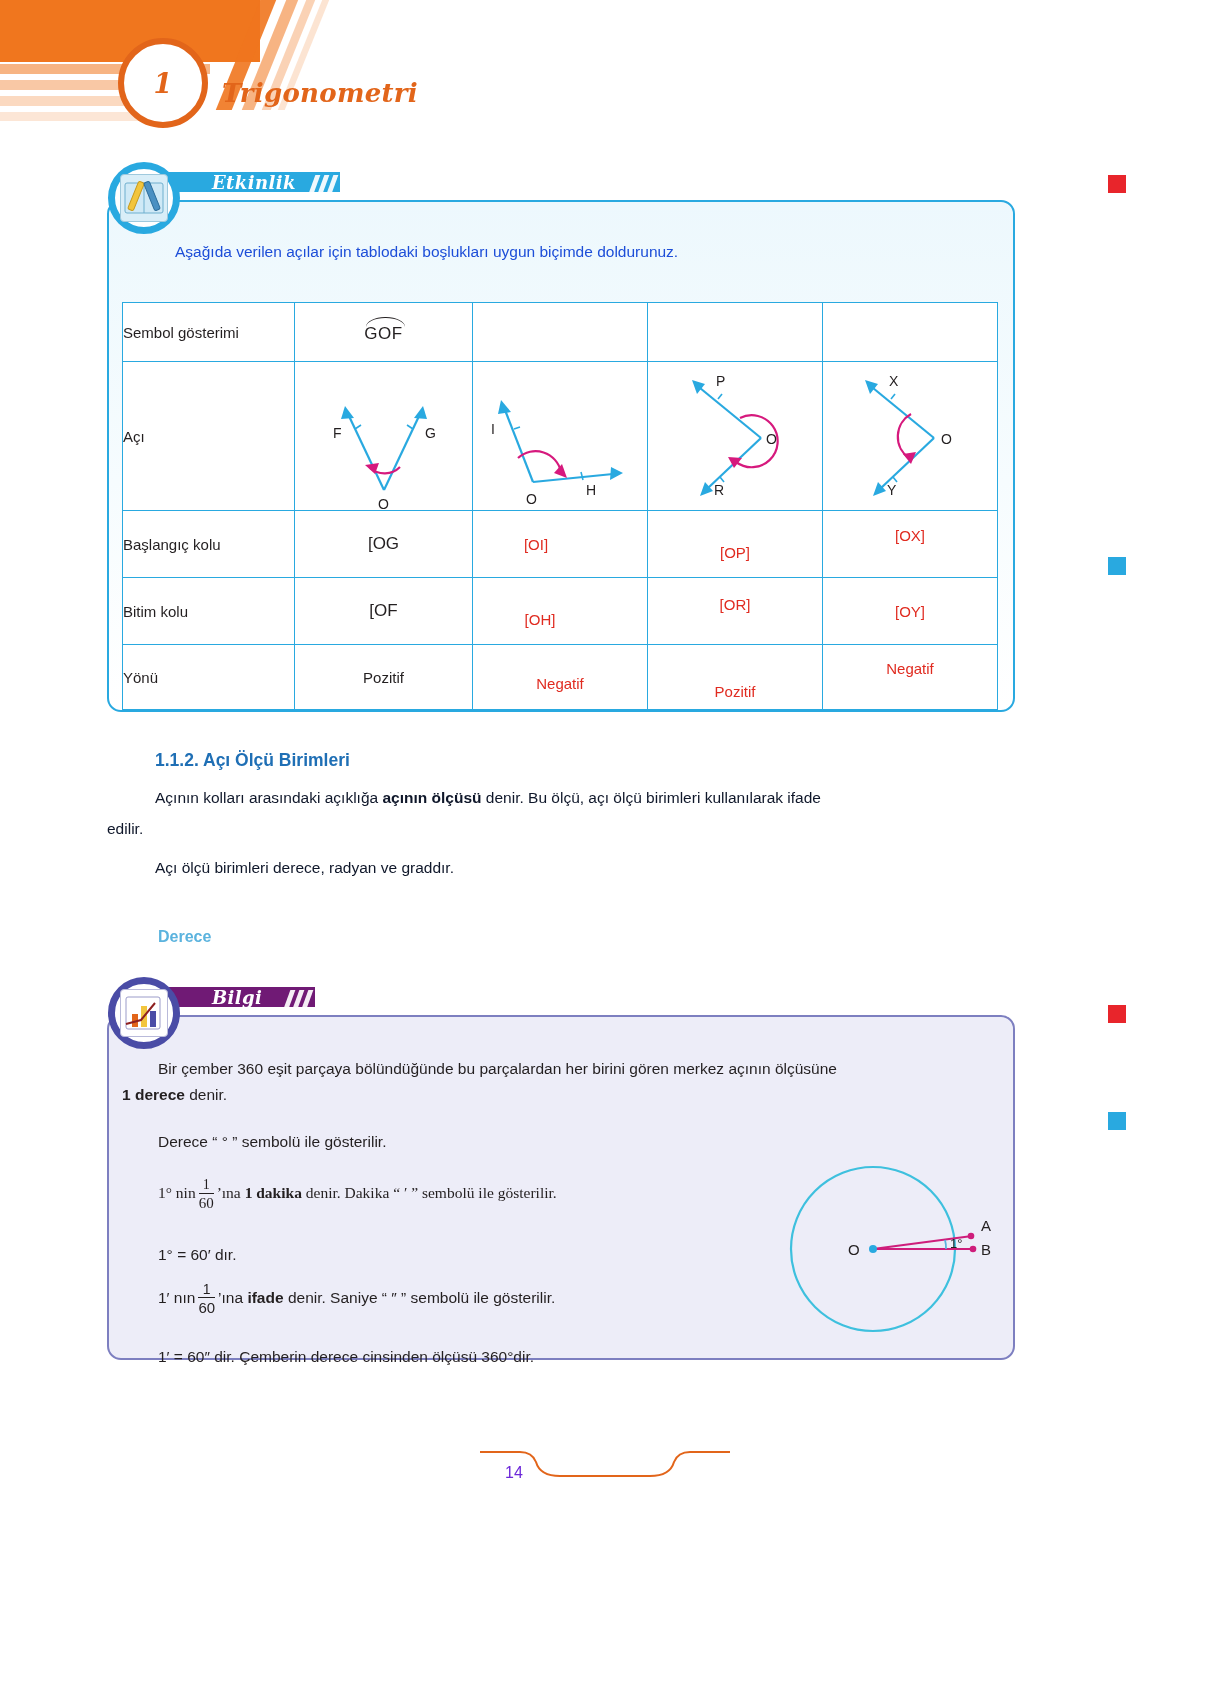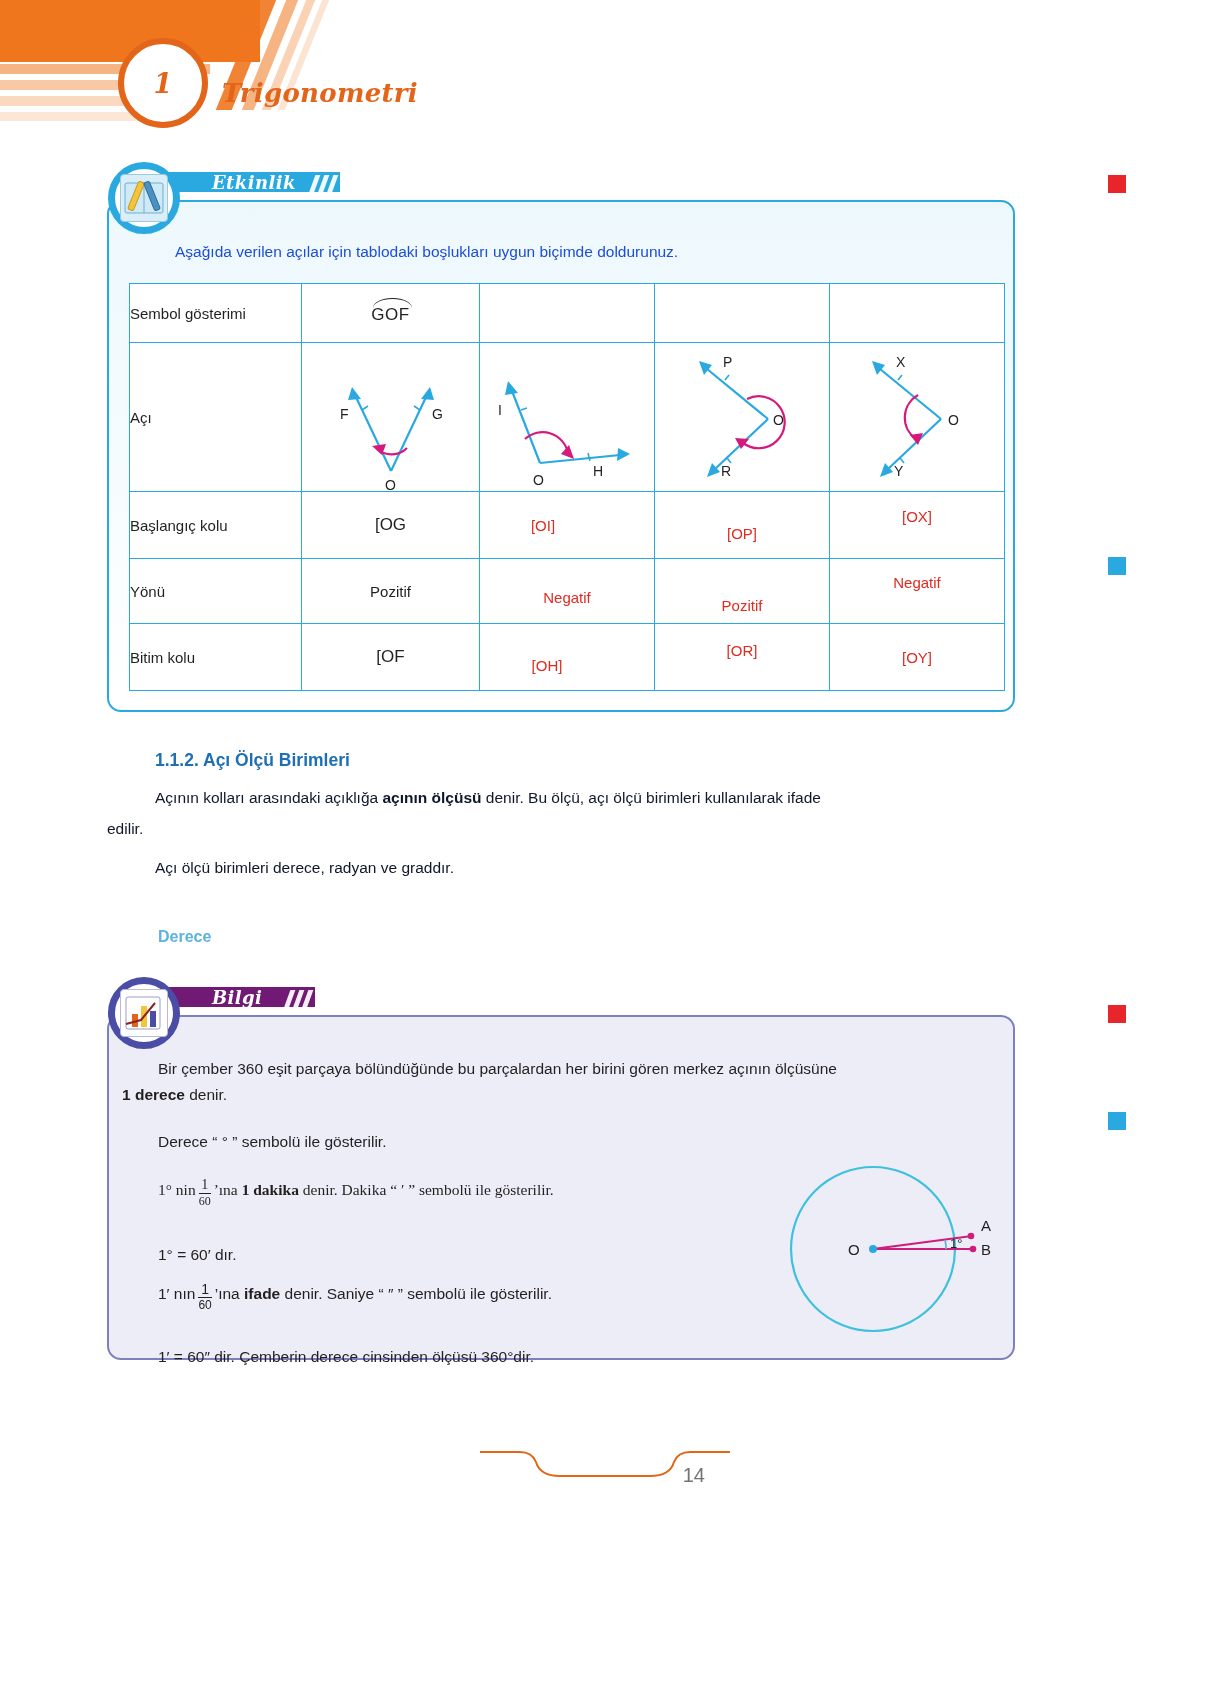--- a/index.html
+++ b/index.html
@@ -62,22 +62,22 @@
   .icon-book{background:#D9EEF8;border:1px solid #9fc9dd;}
   .icon-chart{background:#ffffff;border:1px solid #b9bada;}
 
   .etk-intro{
     position:absolute;left:175px;top:243px;width:820px;
     font-size:15.5px;color:#1d4ed8;
   }
 
   
   table.angle-table{
-    position:absolute;left:122px;top:283px;width:875px;
-    border-collapse:collapse;table-layout:fixed;margin-left:7px;
+    position:absolute;left:122px;top:302px;width:875px;
+    border-collapse:collapse;table-layout:fixed;
   }
   table.angle-table td{
     border:1.6px solid #29A9E0;
     vertical-align:middle;
     background:#ffffff;
     font-size:15px;
     padding:0;
   }
   td.rowhead{
     background:#BFE6F7;
@@ -118,21 +118,21 @@
   }
   .badge-bilgi .badge-text{
     font-family:"DejaVu Serif", serif;font-style:italic;font-weight:bold;
     font-size:18px;color:#ffffff;letter-spacing:0.4px;
   }
   .bilgi-line{position:absolute;font-size:15.5px;color:#231f20;line-height:1.5;}
   .frac{
     display:inline-block;vertical-align:-10px;text-align:center;margin:0 3px;
   }
   .frac .num{display:block;font-size:14px;line-height:1.05;}
-  .frac .den{display:block;font-size:12px;line-height:1.15;border-top:1.3px solid #231f20;padding-top:1px;}
+  .frac .den{display:block;font-size:15px;line-height:1.15;border-top:1.3px solid #231f20;padding-top:1px;}
 
   
   .tab{position:absolute;width:18px;height:18px;}
 </style>
 </head>
 <body>
 
 <div class="header">
   <div class="hdr-orange"></div>
   <div class="hdr-stripe" style="left:0;top:64px;width:210px;height:10px;opacity:.55;"></div>
@@ -279,33 +279,33 @@
 
   <tr>
     <td class="rowhead">Başlangıç kolu</td>
     <td class="cell-center" style="height:66px;font-size:17px;">[OG</td>
     <td class="cell-center ans-red" style="padding-right:48px;">[OI]</td>
     <td class="cell-center ans-red" style="padding-top:16px;">[OP]</td>
     <td class="cell-center ans-red" style="padding-bottom:18px;">[OX]</td>
   </tr>
 
   <tr>
+    <td class="rowhead">Bitim kolu</td>
+    <td class="cell-center" style="height:66px;font-size:17px;">[OF</td>
+    <td class="cell-center ans-red" style="padding-top:16px;padding-right:40px;">[OH]</td>
+    <td class="cell-center ans-red" style="padding-bottom:14px;">[OR]</td>
+    <td class="cell-center ans-red">[OY]</td>
+  </tr>
+
+  <tr>
     <td class="rowhead">Yönü</td>
     <td class="cell-center" style="height:64px;">Pozitif</td>
     <td class="cell-center ans-red" style="padding-top:12px;">Negatif</td>
     <td class="cell-center ans-red" style="padding-top:28px;">Pozitif</td>
     <td class="cell-center ans-red" style="padding-bottom:18px;">Negatif</td>
-  </tr>
-
-  <tr>
-    <td class="rowhead">Bitim kolu</td>
-    <td class="cell-center" style="height:66px;font-size:17px;">[OF</td>
-    <td class="cell-center ans-red" style="padding-top:16px;padding-right:40px;">[OH]</td>
-    <td class="cell-center ans-red" style="padding-bottom:14px;">[OR]</td>
-    <td class="cell-center ans-red">[OY]</td>
   </tr>
 </tbody>
   </table>
 
 <div class="h-sub" style="left:155px;top:750px;">1.1.2. Açı Ölçü Birimleri</div>
 
 <div class="para" style="left:155px;top:786px;width:855px;">
   <span>Açının kolları arasındaki açıklığa </span><b>açının ölçüsü</b><span> denir. Bu ölçü, açı ölçü birimleri kullanılarak ifade</span>
 </div>
 <div class="para" style="left:107px;top:817px;">edilir.</div>
@@ -370,13 +370,13 @@
     <text x="221" y="100" font-family="Liberation Sans" font-size="15" fill="#231f20">B</text>
     <text x="190" y="93" font-family="Liberation Sans" font-size="13" fill="#231f20">1°</text>
   </svg>
 </div>
 
 <div style="position:absolute;left:470px;top:1446px;width:270px;height:2px;">
   <svg width="270" height="40" viewBox="0 0 270 40">
     <path d="M10 6 L50 6 Q62 6 66 16 Q70 30 90 30 L180 30 Q200 30 204 16 Q208 6 220 6 L260 6" fill="none" stroke="#E2651A" stroke-width="2"></path>
   </svg>
 </div>
-<div style="position:absolute;left:505px;top:1464px;width:200px;text-align:right;font-size:20px;color:#737373;">14</div>
+<div style="position:absolute;left:505px;top:1464px;width:200px;text-align:left;font-size:16px;color:#6d28d9;">14</div>
 
 </body></html>

